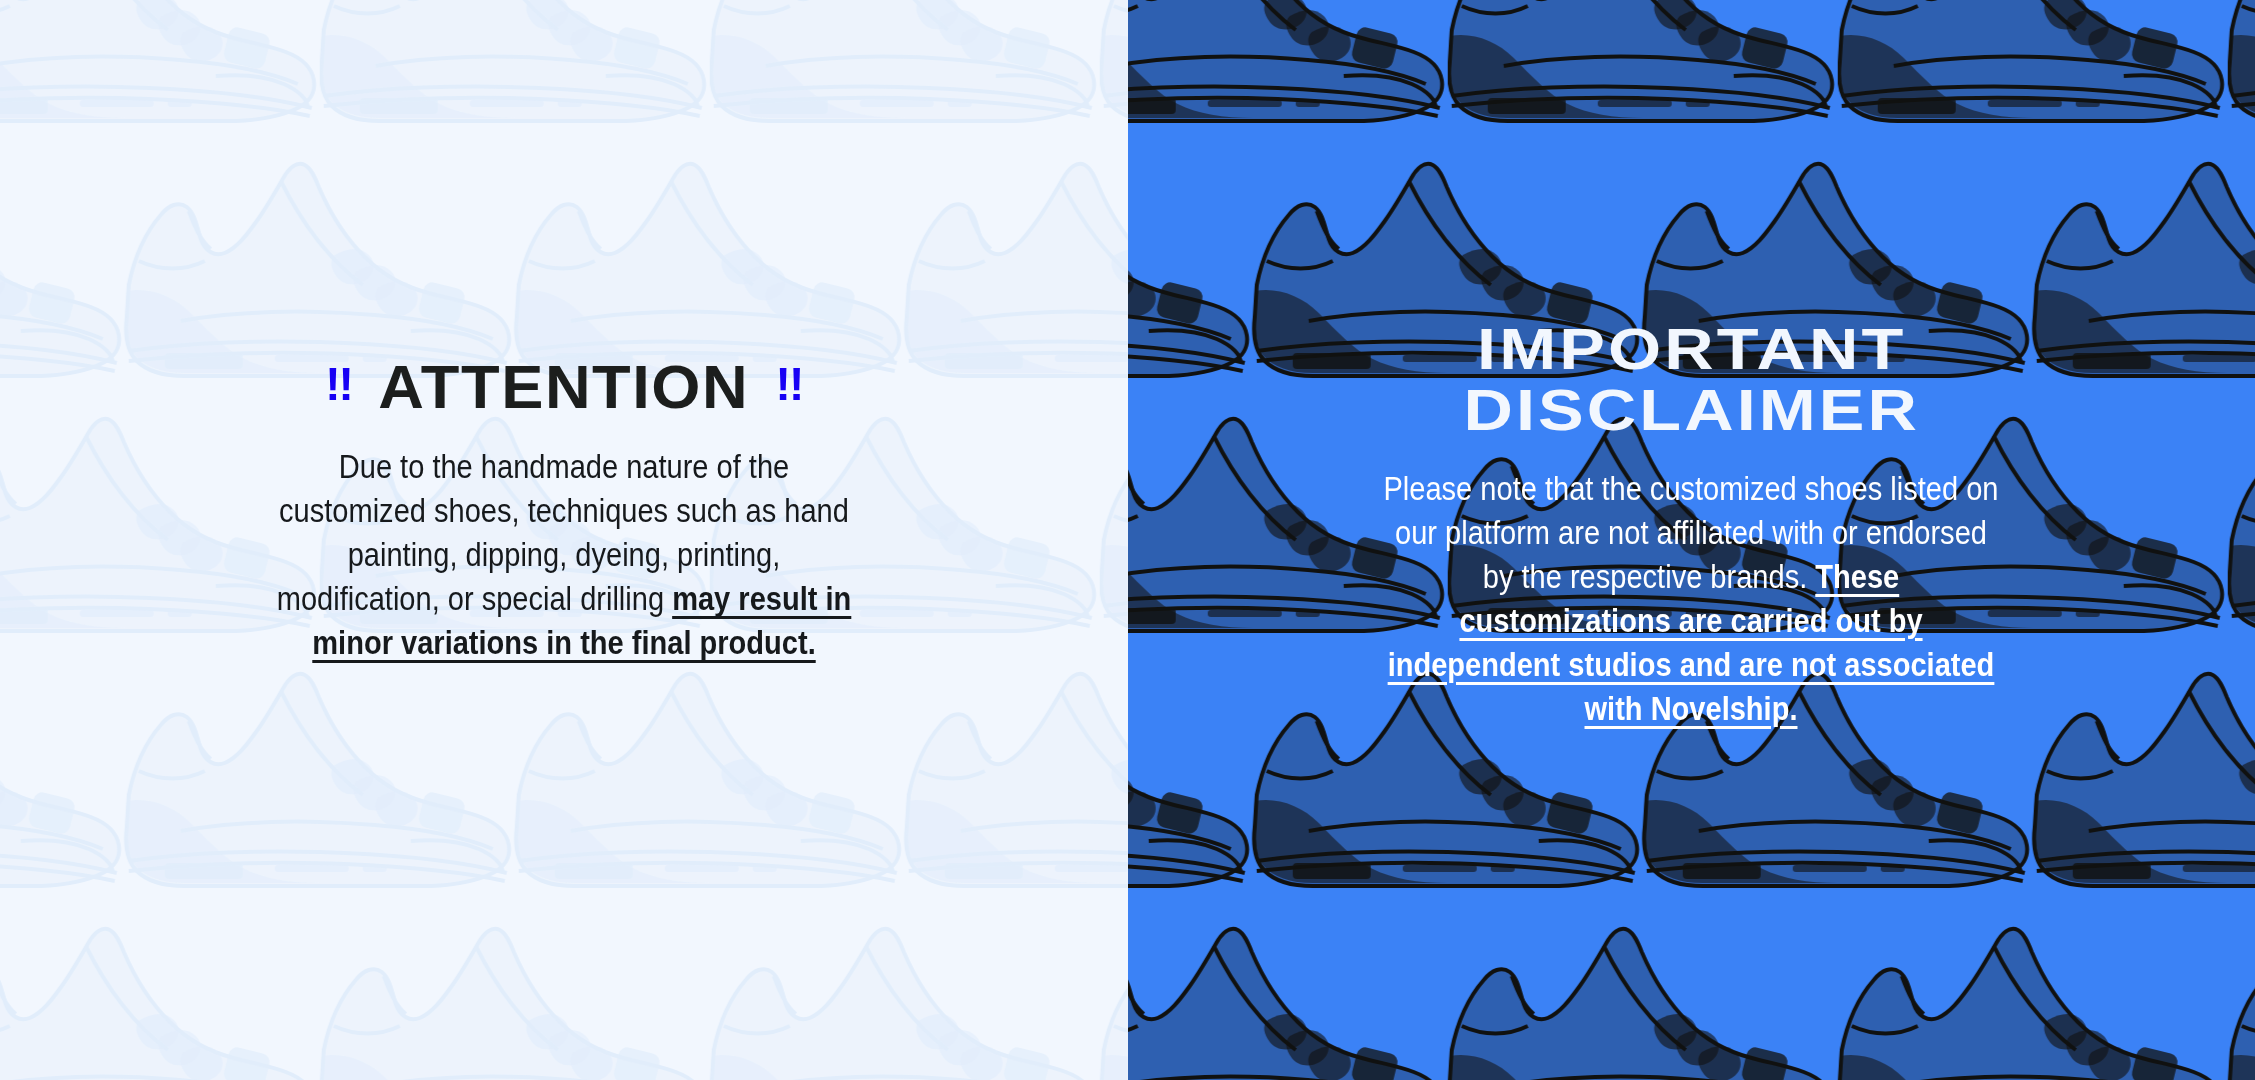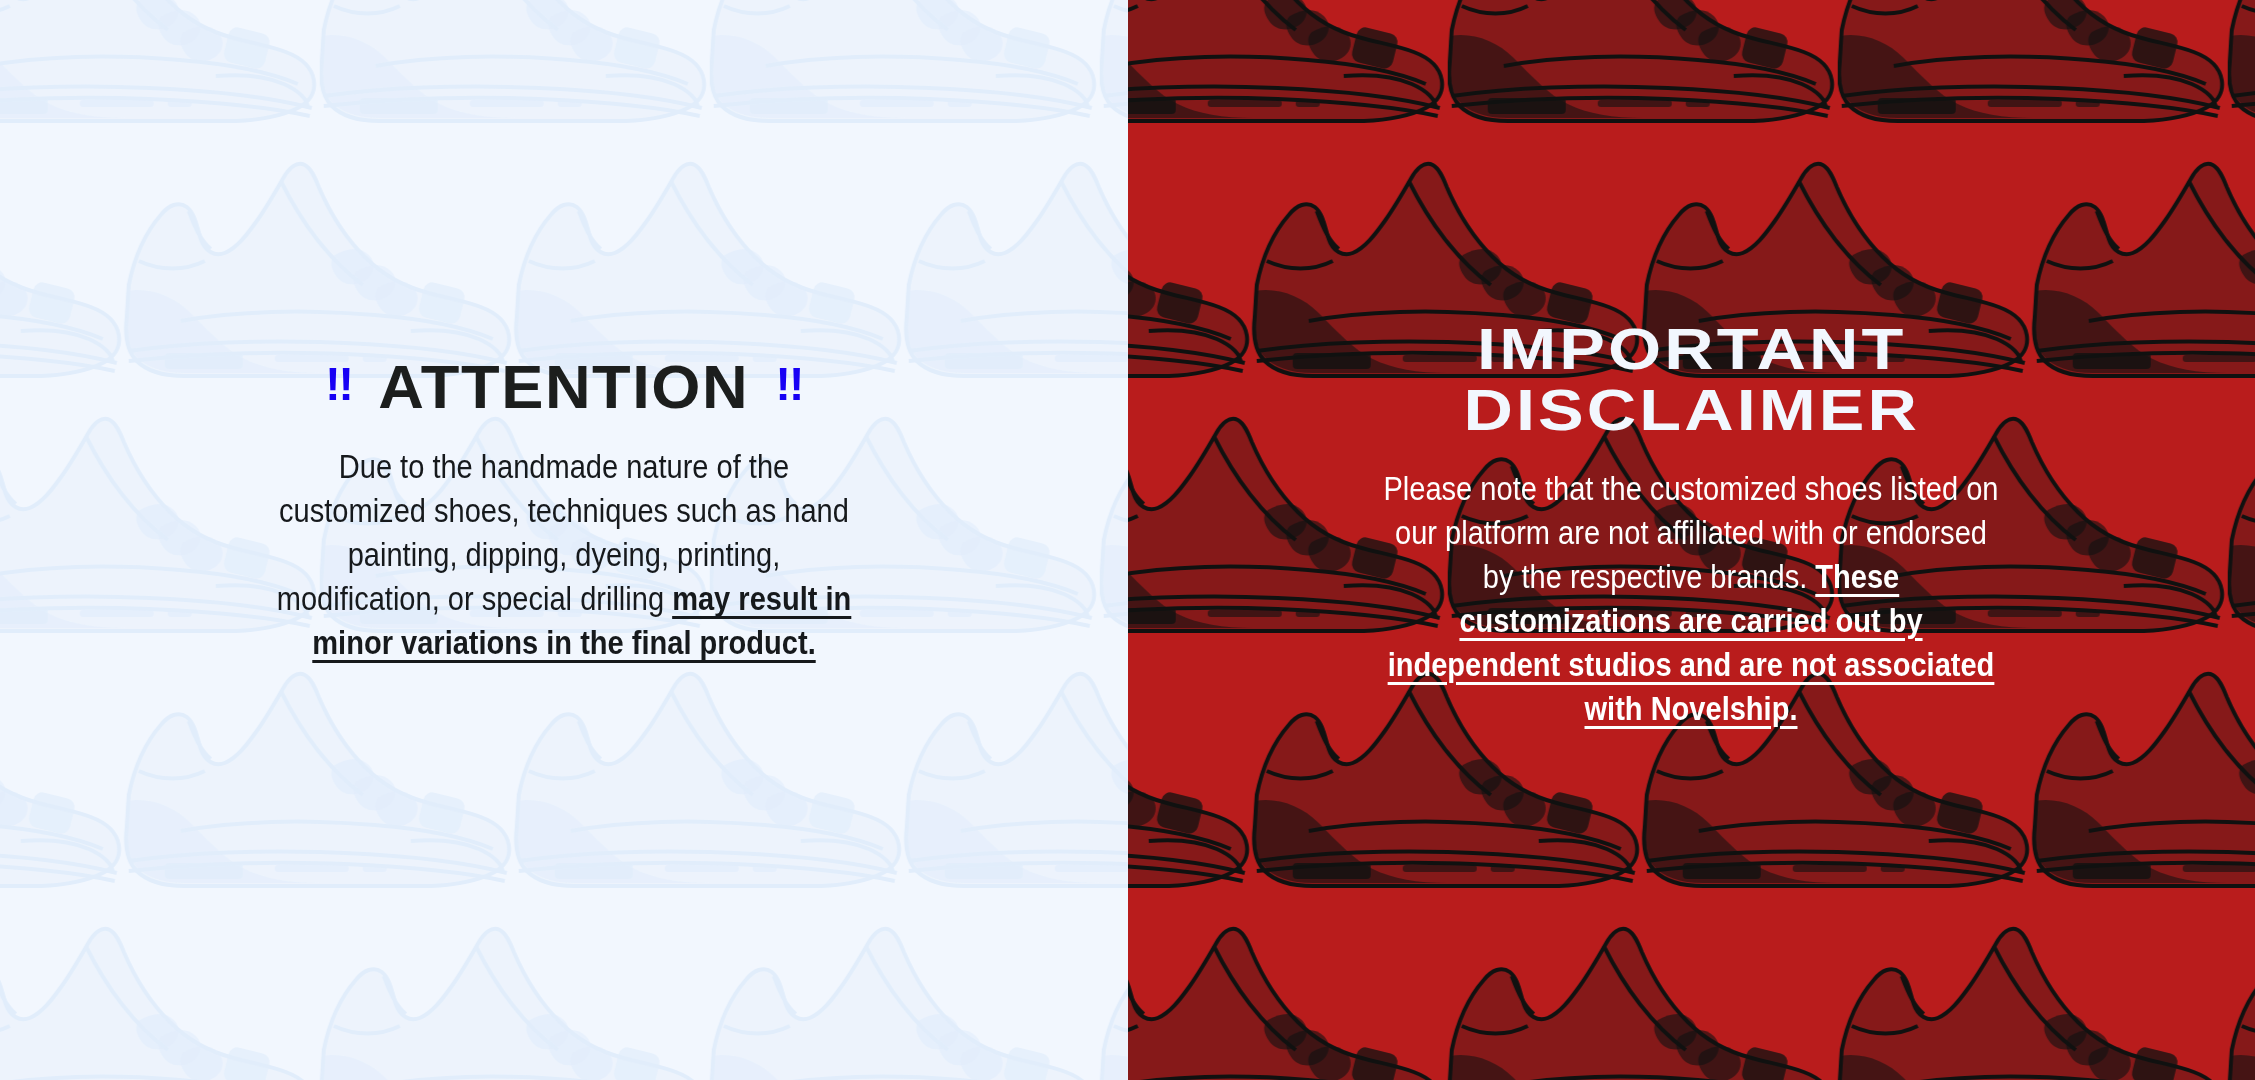--- a/index.html
+++ b/index.html
@@ -20,21 +20,21 @@
     position: relative;
     width: 50%;
     height: 100%;
     overflow: hidden;
     display: flex;
     align-items: flex-start;
     justify-content: center;
   }
 
   .panel--light { background: #f2f7fe; }
-  .panel--dark  { background: #b91c1c; }
+  .panel--dark  { background: #3b82f6; }
 
   
   .pattern {
     position: absolute;
     inset: 0;
     pointer-events: none;
   }
   .pattern svg { display: block; width: 100%; height: 100%; }
 
   

